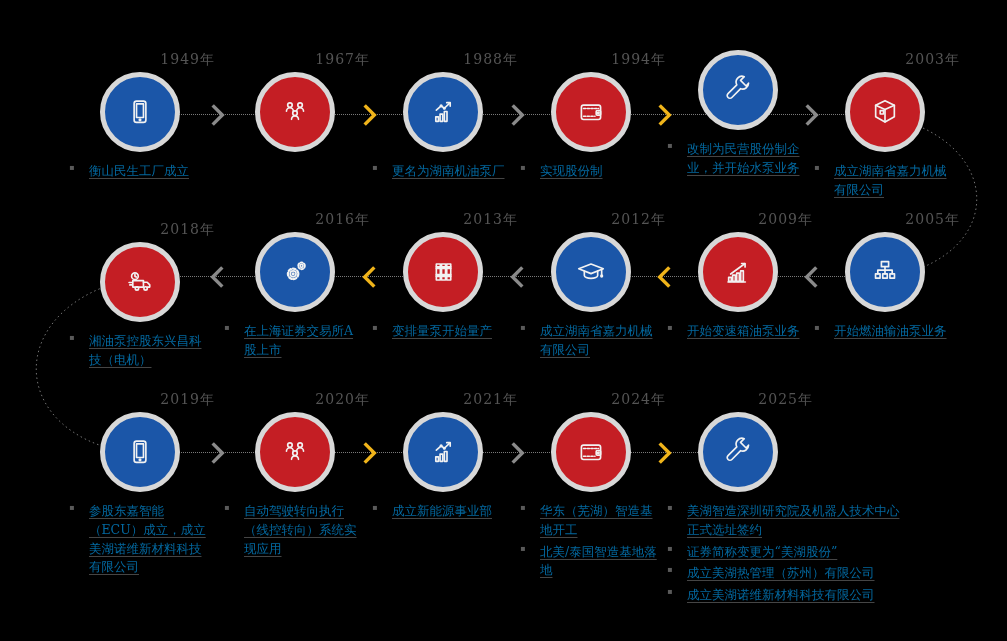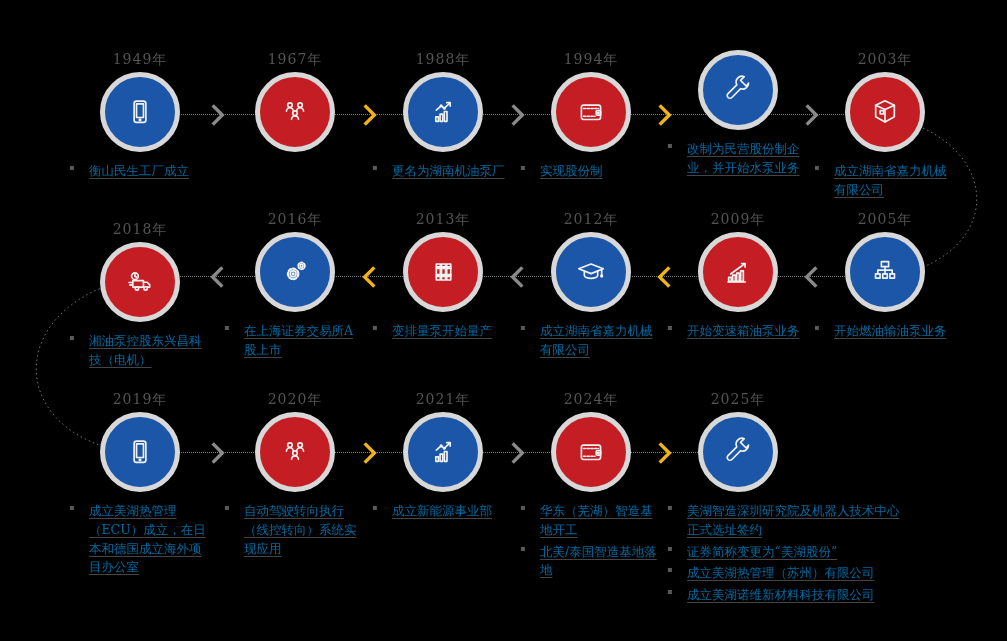--- a/index.html
+++ b/index.html
@@ -4,21 +4,21 @@
 <style>
   html,body{margin:0;padding:0;background:#000;}
   #canvas{position:relative;width:1007px;height:641px;background:#000000;overflow:hidden;
           font-family:"DejaVu Serif","Liberation Serif",serif;}
   
   .curves{position:absolute;left:0;top:0;z-index:1;pointer-events:none;}
   .curves path{fill:none;stroke:#757575;stroke-width:1;stroke-dasharray:1.5 3;}
   .dotline{position:absolute;border-top:1px dotted #7a7a7a;z-index:1;height:0;}
   
   .node{position:absolute;width:150px;z-index:2;}
-  .year{height:18px;line-height:18px;text-align:center;font-size:14px;color:#545454;
+  .year{height:18px;line-height:18px;text-align:right;font-size:14px;color:#545454;
         letter-spacing:1px;margin-bottom:4px;}
   .circle{width:70px;height:70px;border:5px solid #d8d8d8;border-radius:50%;
           margin:0 auto;display:flex;align-items:center;justify-content:center;}
   .circle[data-color="blue"]{background:#1b56a8;}
   .circle[data-color="red"]{background:#c41e24;}
   .ic{width:32px;height:32px;stroke:#f2f2f2;fill:none;stroke-width:1.25;
       stroke-linecap:round;stroke-linejoin:round;}
   .desc{list-style:none;margin:10px 0 0 0;padding:0;width:142px;font-size:12.5px;
         line-height:1.5;color:#0369a1;}
   .node.wide .desc{width:244px;}
@@ -266,21 +266,21 @@
   </div>
 
   <div class="node" style="left:65px;top:390px">
     <div class="year">2019年</div>
     <div class="circle" data-color="blue">
       <svg class="ic">
           <use href="#i-tablet"></use>
         </svg>
       </div>
     <ul class="desc">
-      <li>成立美湖热管理（ECU）成立，在日本和德国成立海外项目办公室</li>
+      <li>参股东嘉智能（ECU）成立，成立美湖诺维新材料科技有限公司</li>
     </ul>
   </div>
   <div class="node" style="left:220px;top:390px">
     <div class="year">2020年</div>
     <div class="circle" data-color="red">
       <svg class="ic">
           <use href="#i-team"></use>
         </svg>
       </div>
     <ul class="desc">

